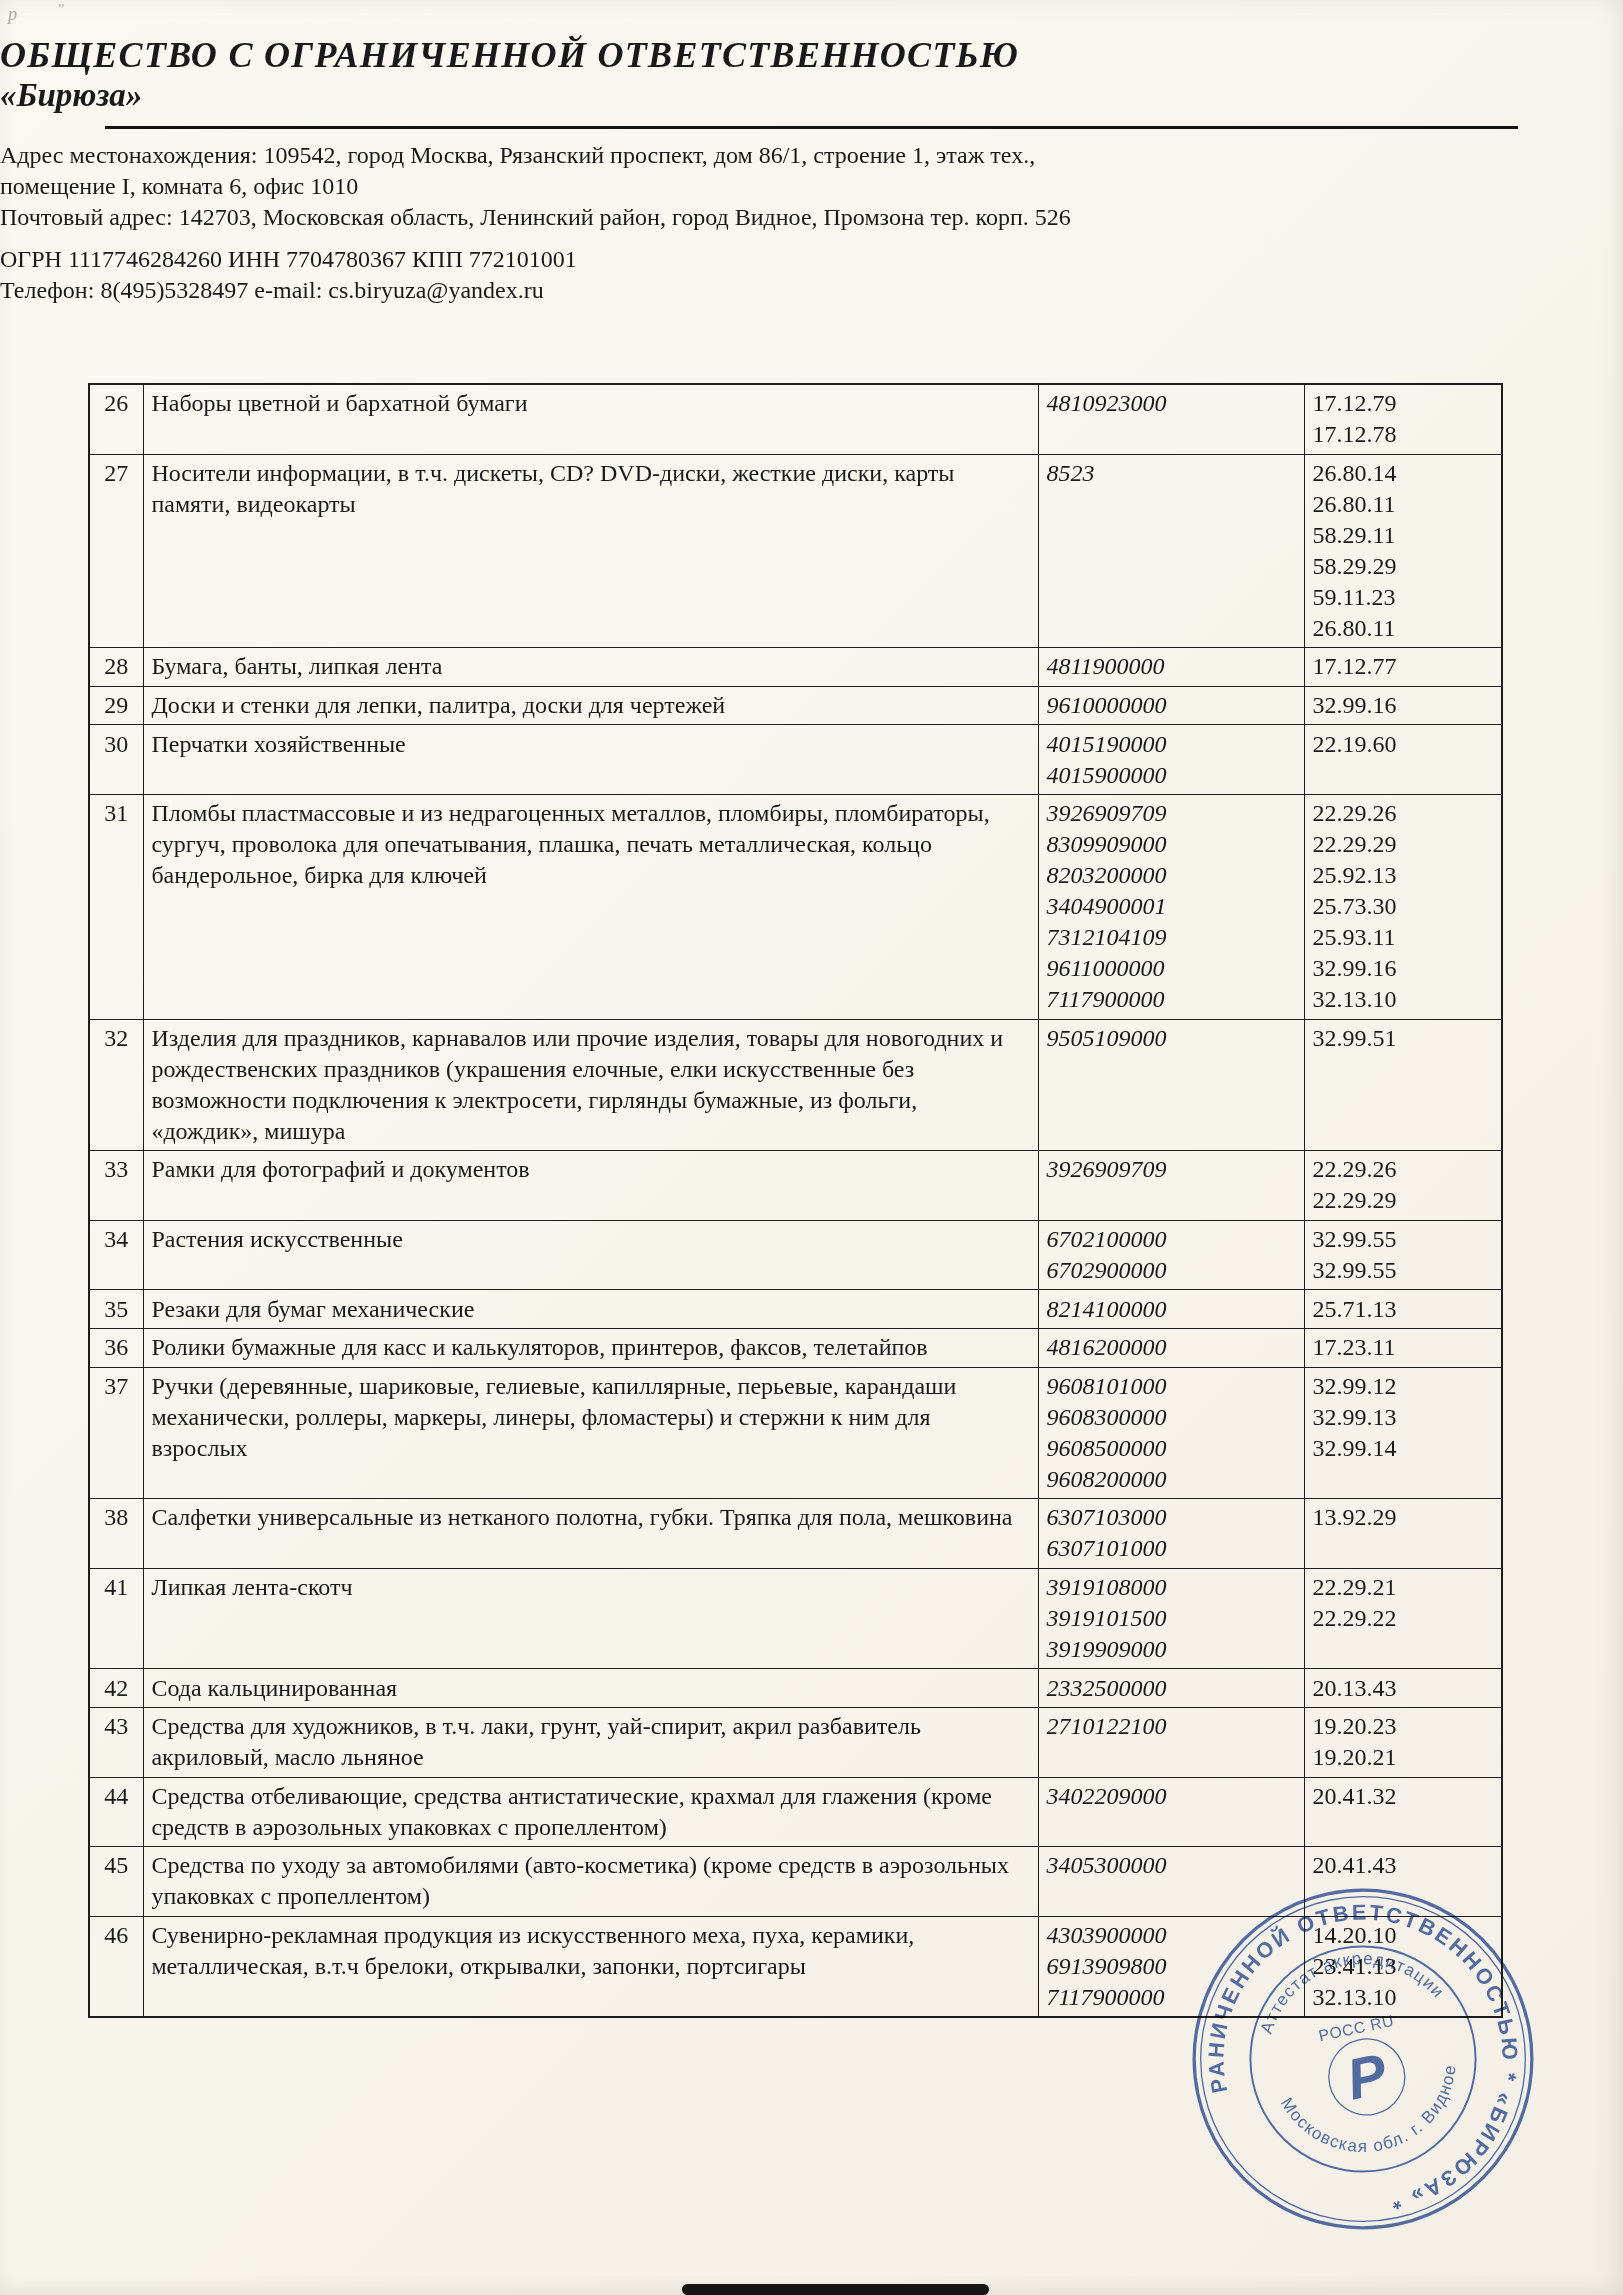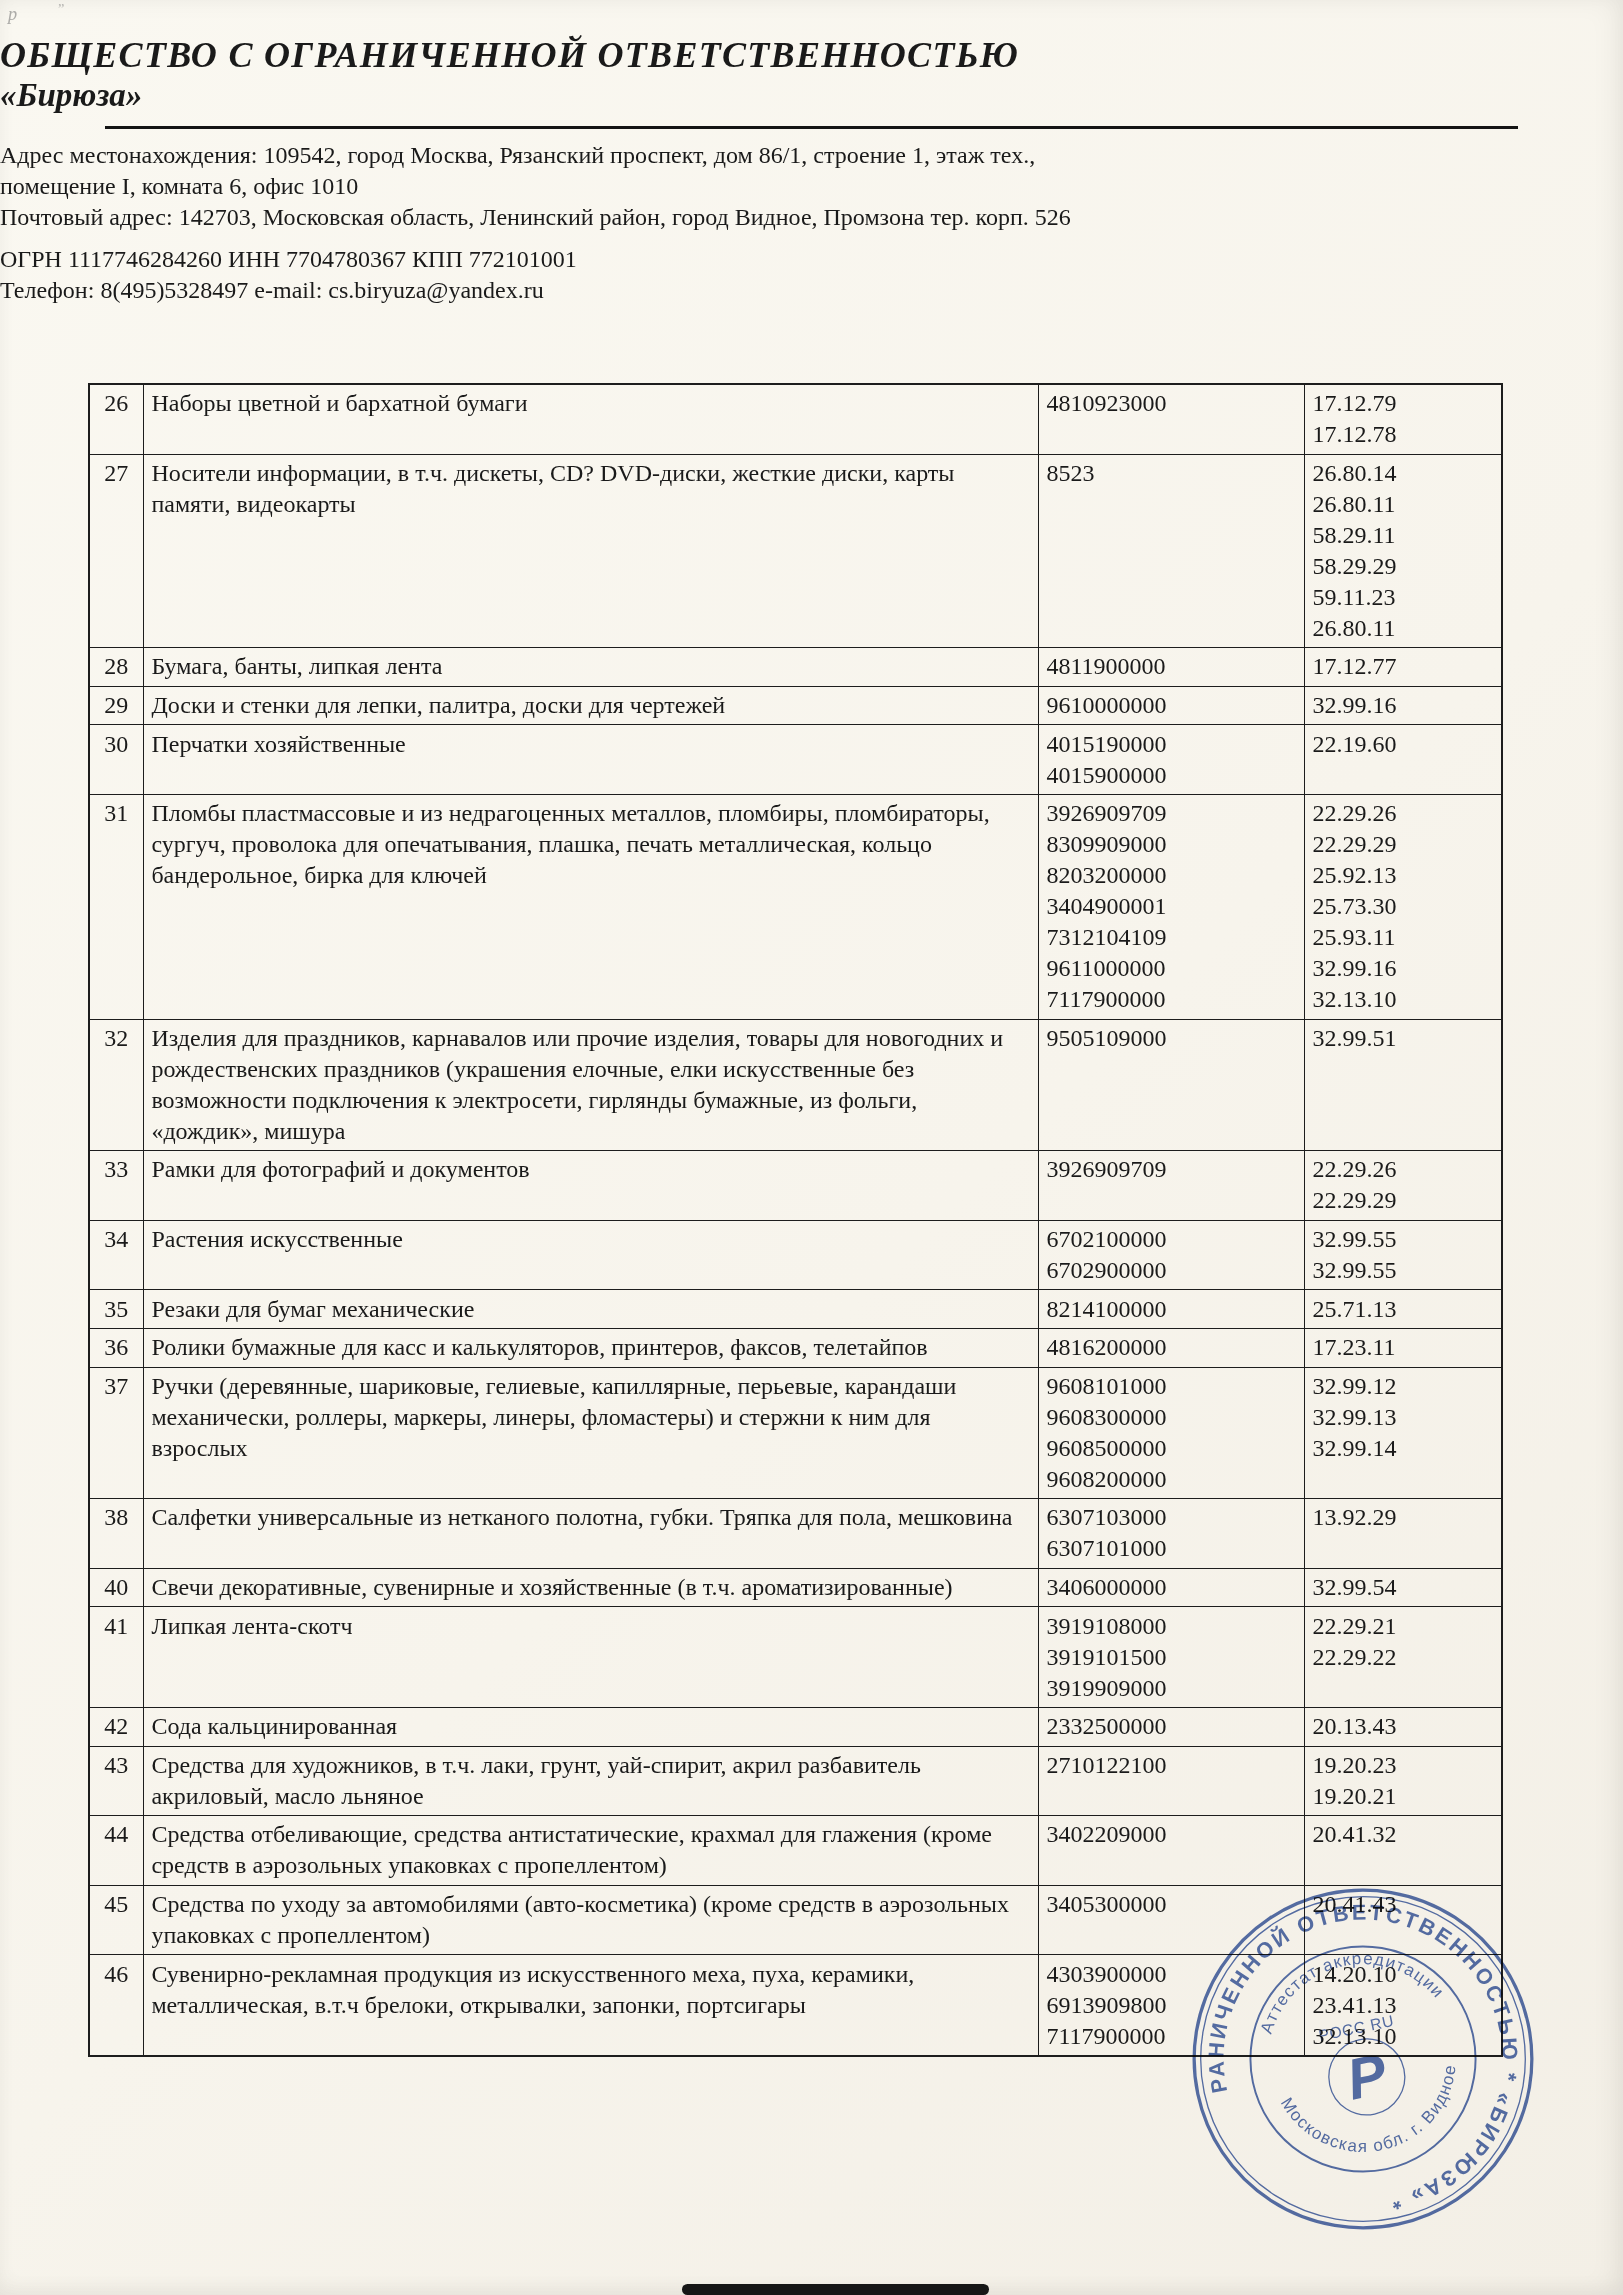--- a/index.html
+++ b/index.html
@@ -47,21 +47,21 @@
     line-height:31px;
     padding:3.3px 7.9px;
   }
   table.doc-table{border:2px solid #1d1d1d;padding-left:20px;}
   col.c1{width:54px;}
   col.c2{width:895px;}
   col.c3{width:266px;}
   col.c4{width:198px;}
   td.cell-num{text-align:center;padding:3.3px 2.6px;}
   td.cell-desc{padding:3.3px 10.5px;}
-  td.cell-codes{white-space:pre-line;padding:3.3px 10.5px;}
+  td.cell-codes{white-space:pre-line;padding:3.3px 10.5px;font-style:italic;}
   td.cell-okpd{white-space:pre-line;padding:3.3px 14.4px;}
   .stamp{
     position:absolute;left:1185px;top:1881px;
     width:356px;height:356px;
     transform:rotate(-12deg);
     opacity:0.82;
     mix-blend-mode:multiply;
   }
   .stamp text{
     fill:#31519f;
@@ -201,26 +201,20 @@
           <td class="cell-okpd">32.99.12
 32.99.13
 32.99.14</td>
         </tr>
         <tr>
           <td class="cell-num">38</td>
           <td class="cell-desc">Салфетки универсальные из нетканого полотна, губки. Тряпка для пола, мешковина</td>
           <td class="cell-codes">6307103000
 6307101000</td>
           <td class="cell-okpd">13.92.29</td>
-        </tr>
-        <tr>
-          <td class="cell-num">40</td>
-          <td class="cell-desc">Свечи декоративные, сувенирные и хозяйственные (в т.ч. ароматизированные)</td>
-          <td class="cell-codes">3406000000</td>
-          <td class="cell-okpd">32.99.54</td>
         </tr>
         <tr>
           <td class="cell-num">41</td>
           <td class="cell-desc">Липкая лента-скотч</td>
           <td class="cell-codes">3919108000
 3919101500
 3919909000</td>
           <td class="cell-okpd">22.29.21
 22.29.22</td>
         </tr>

